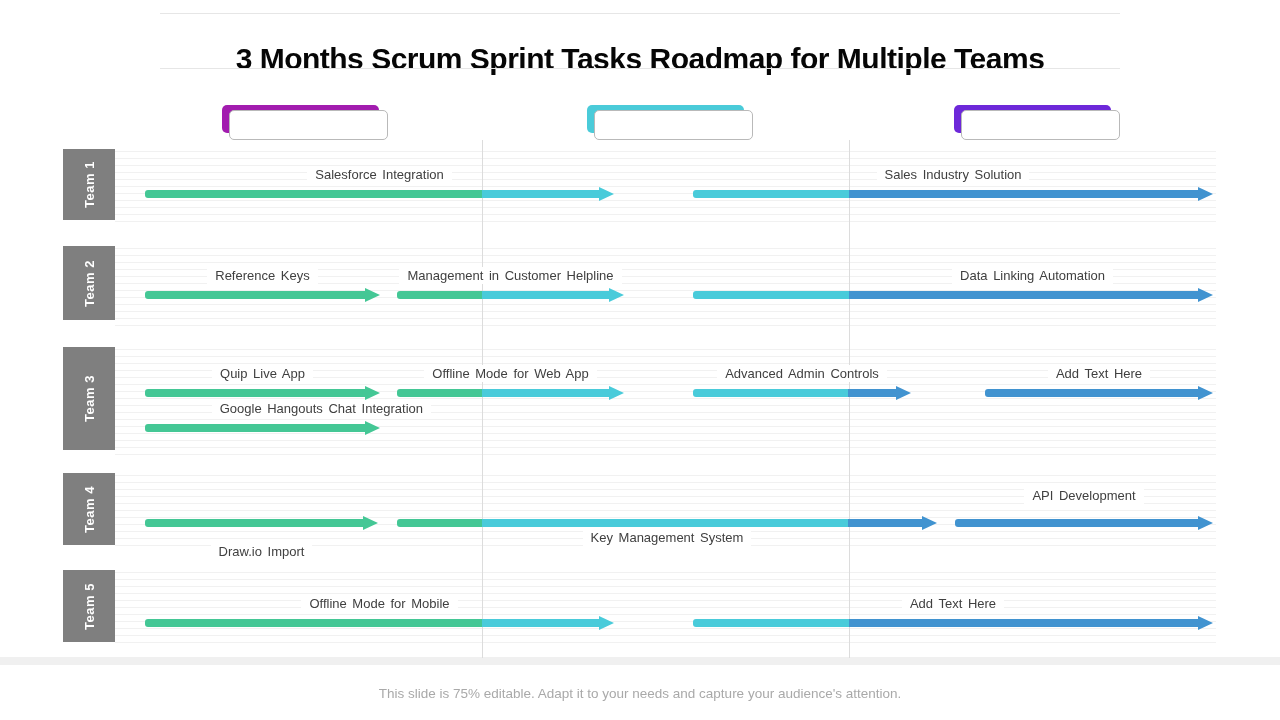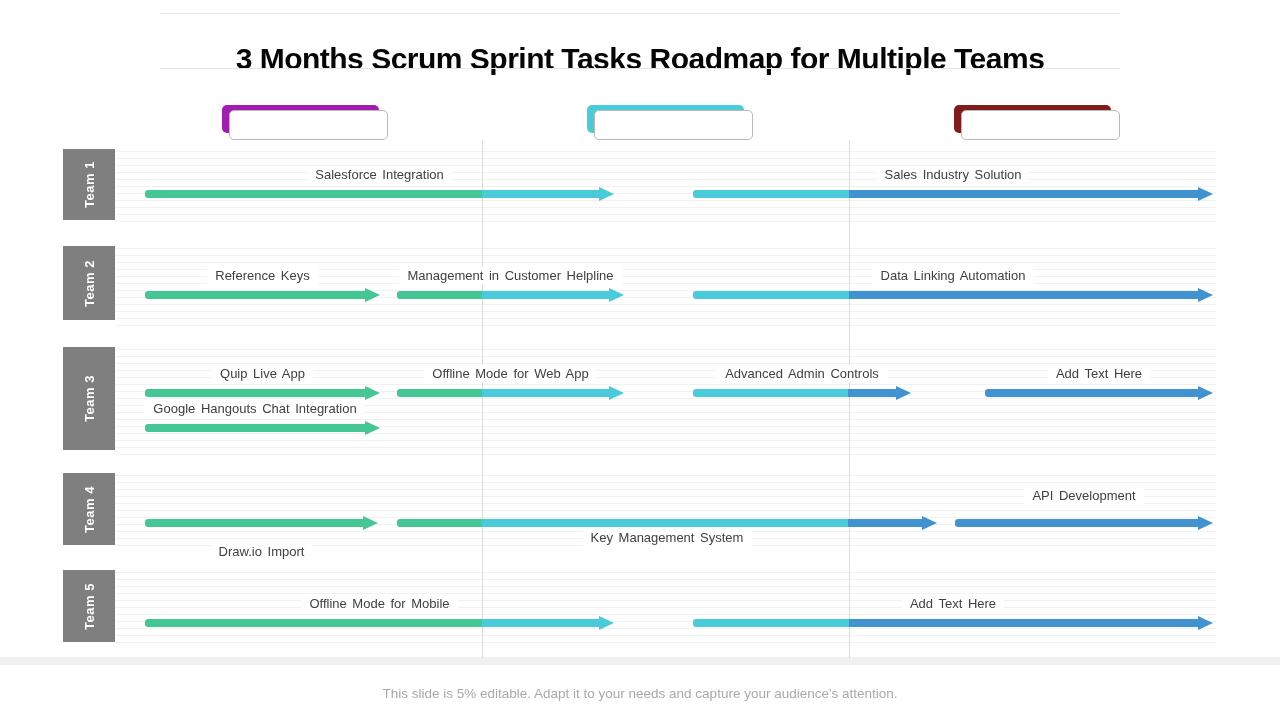--- a/index.html
+++ b/index.html
@@ -62,21 +62,21 @@
   <div class="title-rule" style="top:13px"></div>
   <h1 id="page-title">3 Months Scrum Sprint Tasks Roadmap for Multiple Teams</h1>
   <div class="title-rule" style="top:68px"></div>
 
   <div class="banner" style="left: 222px; background: #a21caf;">
     <span>Month 1</span>
   </div>
   <div class="banner" style="left: 587px; background: rgb(74, 203, 217);">
     <span>Month 2</span>
   </div>
-  <div class="banner" style="left: 954px; background: #7f1d1d; align-items: center;">
+  <div class="banner" style="left: 954px; background: #6d28d9; align-items: center;">
     <span>Month 3</span>
   </div>
 
   <div id="chart">
       <div class="band" style="top: 145px; height: 81px;"></div>
       <div class="band" style="top: 242px; height: 84px;"></div>
       <div class="band" style="top: 343px; height: 113px;"></div>
       <div class="band" style="top: 469px; height: 82px;"></div>
       <div class="band" style="top: 566px; height: 82px;"></div>
       <div class="gridline" style="left: 482px;"></div>
@@ -107,38 +107,38 @@
       <div class="seg first" style="left: 145px; width: 223px; top: 291px; background: rgb(68, 199, 149);"></div>
       <div class="head" style="left: 365px; top: 288px; border-left: 15px solid rgb(68, 199, 149);"></div>
       <div class="task-label" style="left: 102.5px; top: 268px;"><span>Reference Keys</span></div>
       <div class="seg first" style="left: 397px; width: 85px; top: 291px; background: rgb(68, 199, 149);"></div>
       <div class="seg" style="left: 482px; width: 130px; top: 291px; background: rgb(73, 203, 218);"></div>
       <div class="head" style="left: 609px; top: 288px; border-left: 15px solid rgb(73, 203, 218);"></div>
       <div class="task-label" style="left: 350.5px; top: 268px;"><span>Management in Customer Helpline</span></div>
       <div class="seg first" style="left: 693px; width: 156px; top: 291px; background: rgb(73, 203, 218);"></div>
       <div class="seg" style="left: 849px; width: 352px; top: 291px; background: rgb(65, 147, 208);"></div>
       <div class="head" style="left: 1198px; top: 288px; border-left: 15px solid rgb(65, 147, 208);"></div>
-      <div class="task-label" style="left: 793px; top: 268px;"><span>Data Linking Automation</span></div>
+      <div class="task-label" style="left: 793px; top: 268px; text-align: right;"><span>Data Linking Automation</span></div>
       <div class="seg first" style="left: 145px; width: 223px; top: 389px; background: rgb(68, 199, 149);"></div>
       <div class="head" style="left: 365px; top: 386px; border-left: 15px solid rgb(68, 199, 149);"></div>
       <div class="task-label" style="left: 102.5px; top: 366px;"><span>Quip Live App</span></div>
       <div class="seg first" style="left: 397px; width: 85px; top: 389px; background: rgb(68, 199, 149);"></div>
       <div class="seg" style="left: 482px; width: 130px; top: 389px; background: rgb(73, 203, 218);"></div>
       <div class="head" style="left: 609px; top: 386px; border-left: 15px solid rgb(73, 203, 218);"></div>
       <div class="task-label" style="left: 350.5px; top: 366px;"><span>Offline Mode for Web App</span></div>
       <div class="seg first" style="left: 693px; width: 155px; top: 389px; background: rgb(73, 203, 218);"></div>
       <div class="seg" style="left: 848px; width: 51px; top: 389px; background: rgb(65, 147, 208);"></div>
       <div class="head" style="left: 896px; top: 386px; border-left: 15px solid rgb(65, 147, 208);"></div>
       <div class="task-label" style="left: 642px; top: 366px;"><span>Advanced Admin Controls</span></div>
       <div class="seg first" style="left: 985px; width: 216px; top: 389px; background: rgb(65, 147, 208);"></div>
       <div class="head" style="left: 1198px; top: 386px; border-left: 15px solid rgb(65, 147, 208);"></div>
       <div class="task-label" style="left: 939px; top: 366px;"><span>Add Text Here</span></div>
       <div class="seg first" style="left: 145px; width: 223px; top: 424px; background: rgb(68, 199, 149);"></div>
       <div class="head" style="left: 365px; top: 421px; border-left: 15px solid rgb(68, 199, 149);"></div>
-      <div class="task-label" style="left: 95px; top: 401px;"><span>Google Hangouts Chat Integration</span></div>
+      <div class="task-label" style="left: 111px; top: 401px; text-align: right;"><span>Google Hangouts Chat Integration</span></div>
       <div class="seg first" style="left: 145px; width: 221px; top: 519px; background: rgb(68, 199, 149);"></div>
       <div class="head" style="left: 363px; top: 516px; border-left: 15px solid rgb(68, 199, 149);"></div>
       <div class="task-label" style="left: 101.5px; top: 496px; margin-top: 48px;"><span>Draw.io Import</span></div>
       <div class="seg first" style="left: 397px; width: 85px; top: 519px; background: rgb(68, 199, 149);"></div>
       <div class="seg" style="left: 482px; width: 366px; top: 519px; background: rgb(73, 203, 218);"></div>
       <div class="seg" style="left: 848px; width: 77px; top: 519px; background: rgb(65, 147, 208);"></div>
       <div class="head" style="left: 922px; top: 516px; border-left: 15px solid rgb(65, 147, 208);"></div>
       <div class="task-label" style="left: 507px; top: 496px; margin-top: 34px;"><span>Key Management System</span></div>
       <div class="seg first" style="left: 955px; width: 246px; top: 519px; background: rgb(65, 147, 208);"></div>
       <div class="head" style="left: 1198px; top: 516px; border-left: 15px solid rgb(65, 147, 208);"></div>
@@ -147,14 +147,14 @@
       <div class="seg" style="left: 482px; width: 120px; top: 619px; background: rgb(73, 203, 218);"></div>
       <div class="head" style="left: 599px; top: 616px; border-left: 15px solid rgb(73, 203, 218);"></div>
       <div class="task-label" style="left: 219.5px; top: 596px;"><span>Offline Mode for Mobile</span></div>
       <div class="seg first" style="left: 693px; width: 156px; top: 619px; background: rgb(73, 203, 218);"></div>
       <div class="seg" style="left: 849px; width: 352px; top: 619px; background: rgb(65, 147, 208);"></div>
       <div class="head" style="left: 1198px; top: 616px; border-left: 15px solid rgb(65, 147, 208);"></div>
       <div class="task-label" style="left: 793px; top: 596px;"><span>Add Text Here</span></div>
     </div>
 
   <div id="bottom-band"></div>
-  <div id="footer-note">This slide is 5% editable. Adapt it to your needs and capture your audience's attention.</div>
+  <div id="footer-note">This slide is 75% editable. Adapt it to your needs and capture your audience's attention.</div>
 </div>
 
 </body></html>

